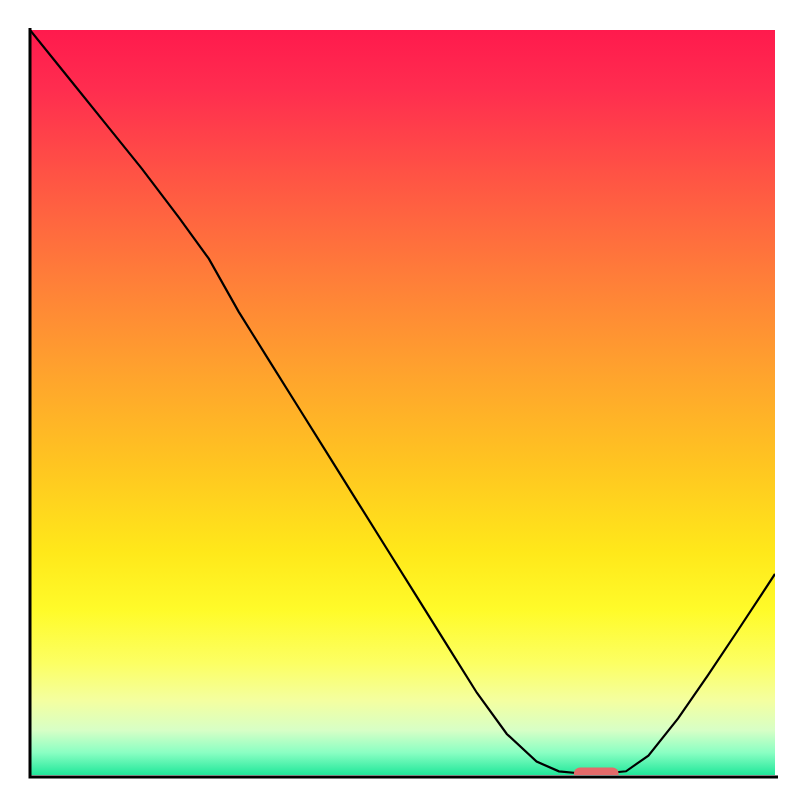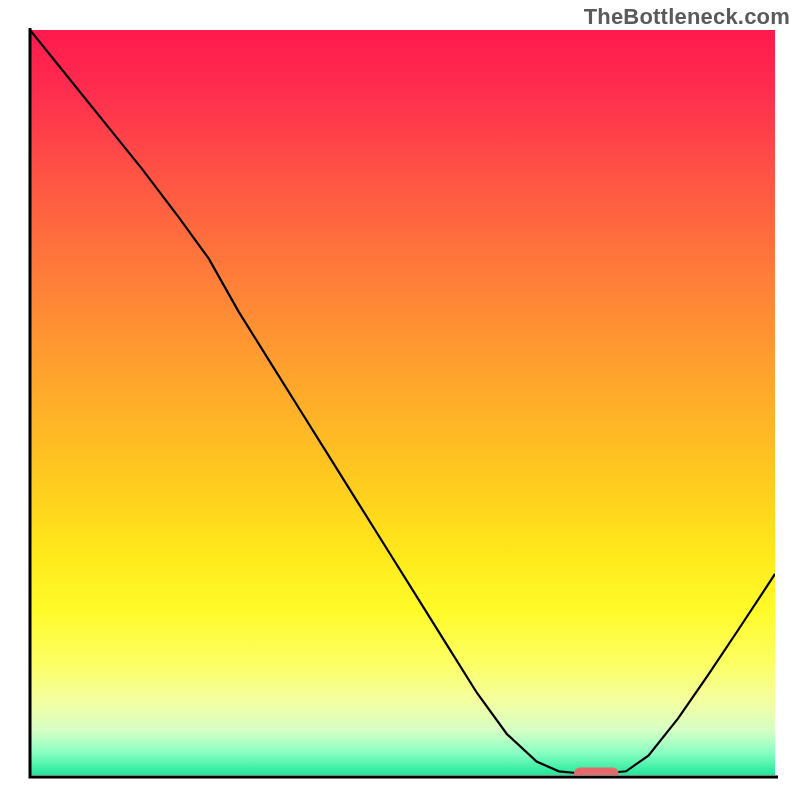--- a/index.html
+++ b/index.html
@@ -64,21 +64,20 @@
   }
   .marker {
     fill: #e46a6a;
     stroke: none;
   }
 </style>
 </head>
 <body>
 
 <div class="container">
-  <div class="watermark">TheBottleneck.com</div>
 
   <div class="plot-area">
     <div class="gradient-bg"></div>
 
     <svg width="745" height="745" viewBox="0 0 745 745" style="position:absolute;left:0;top:0">
       <defs></defs>
       <g>
         <path id="bottleneck-curve" class="curve" d="M 0.0 0.0 L 37.3 46.2 L 74.5 92.4 L 111.8 138.6 L 149.0 187.7 L 178.8 228.7 L 208.6 281.6 L 238.4 329.3 L 268.2 377.0 L 298.0 424.6 L 327.8 472.3 L 357.6 520.0 L 387.4 567.7 L 417.2 615.4 L 447.0 663.0 L 476.8 704.0 L 506.6 731.6 L 528.9 741.3 L 551.3 743.5 L 573.6 743.5 L 596.0 741.3 L 618.4 725.6 L 648.1 688.4 L 678.0 645.2 L 707.8 600.5 L 745.0 543.9"></path>
       </g>
       <rect id="optimal-marker" class="marker" rx="6" ry="6" x="543.9" y="737.5" width="44.7" height="13"></rect>

